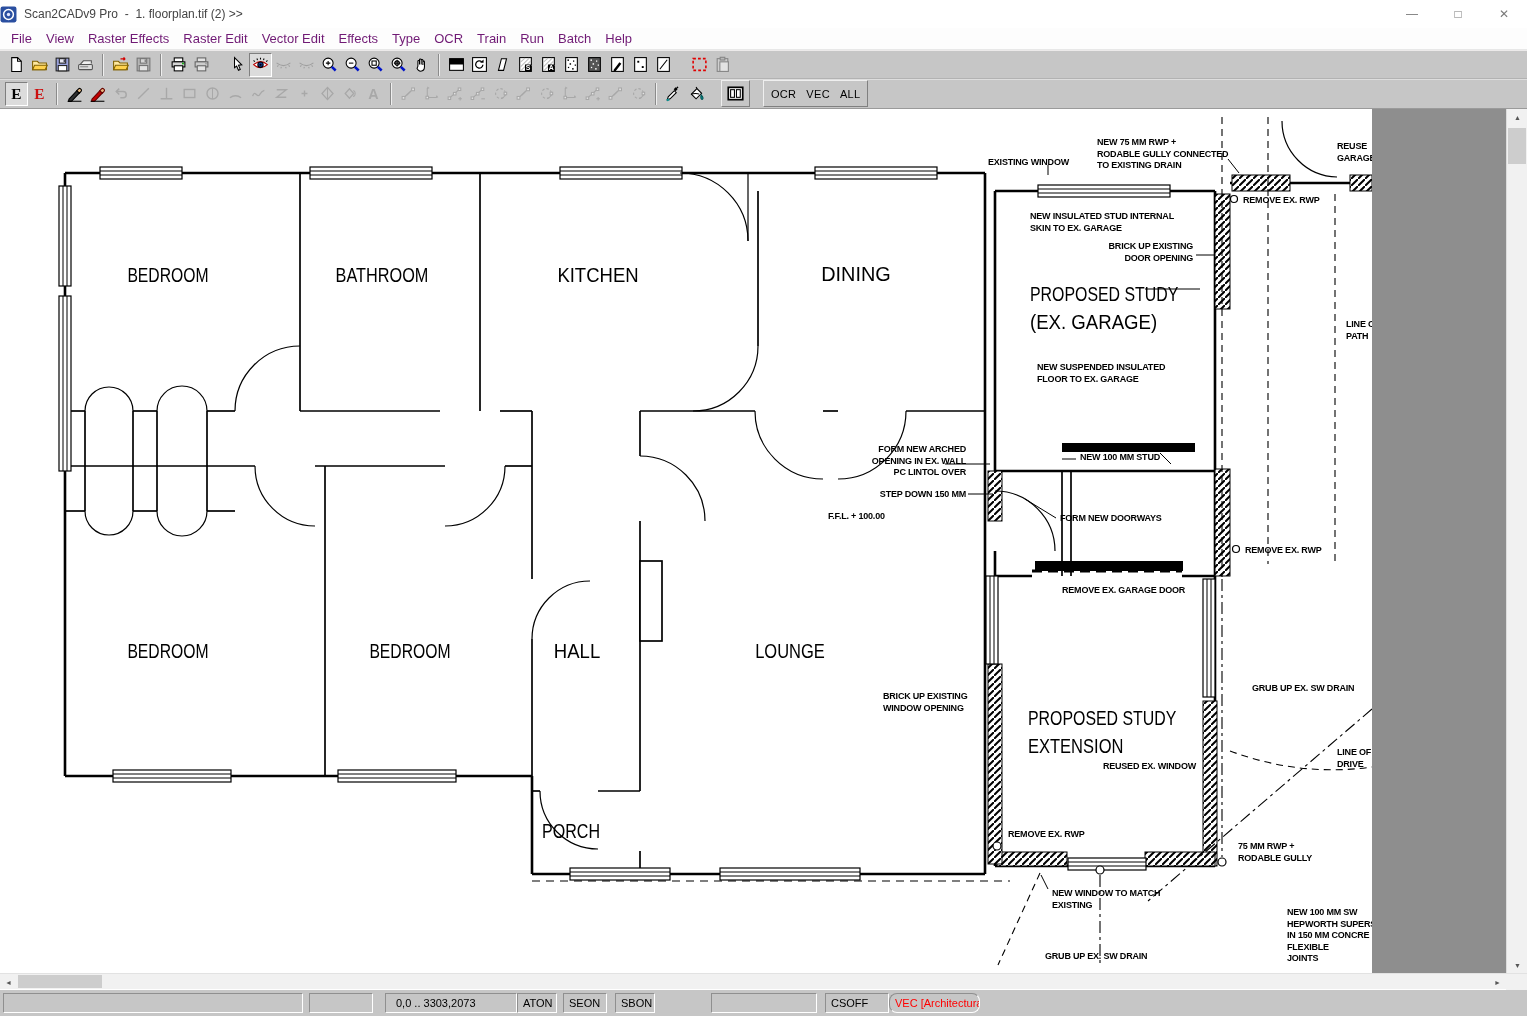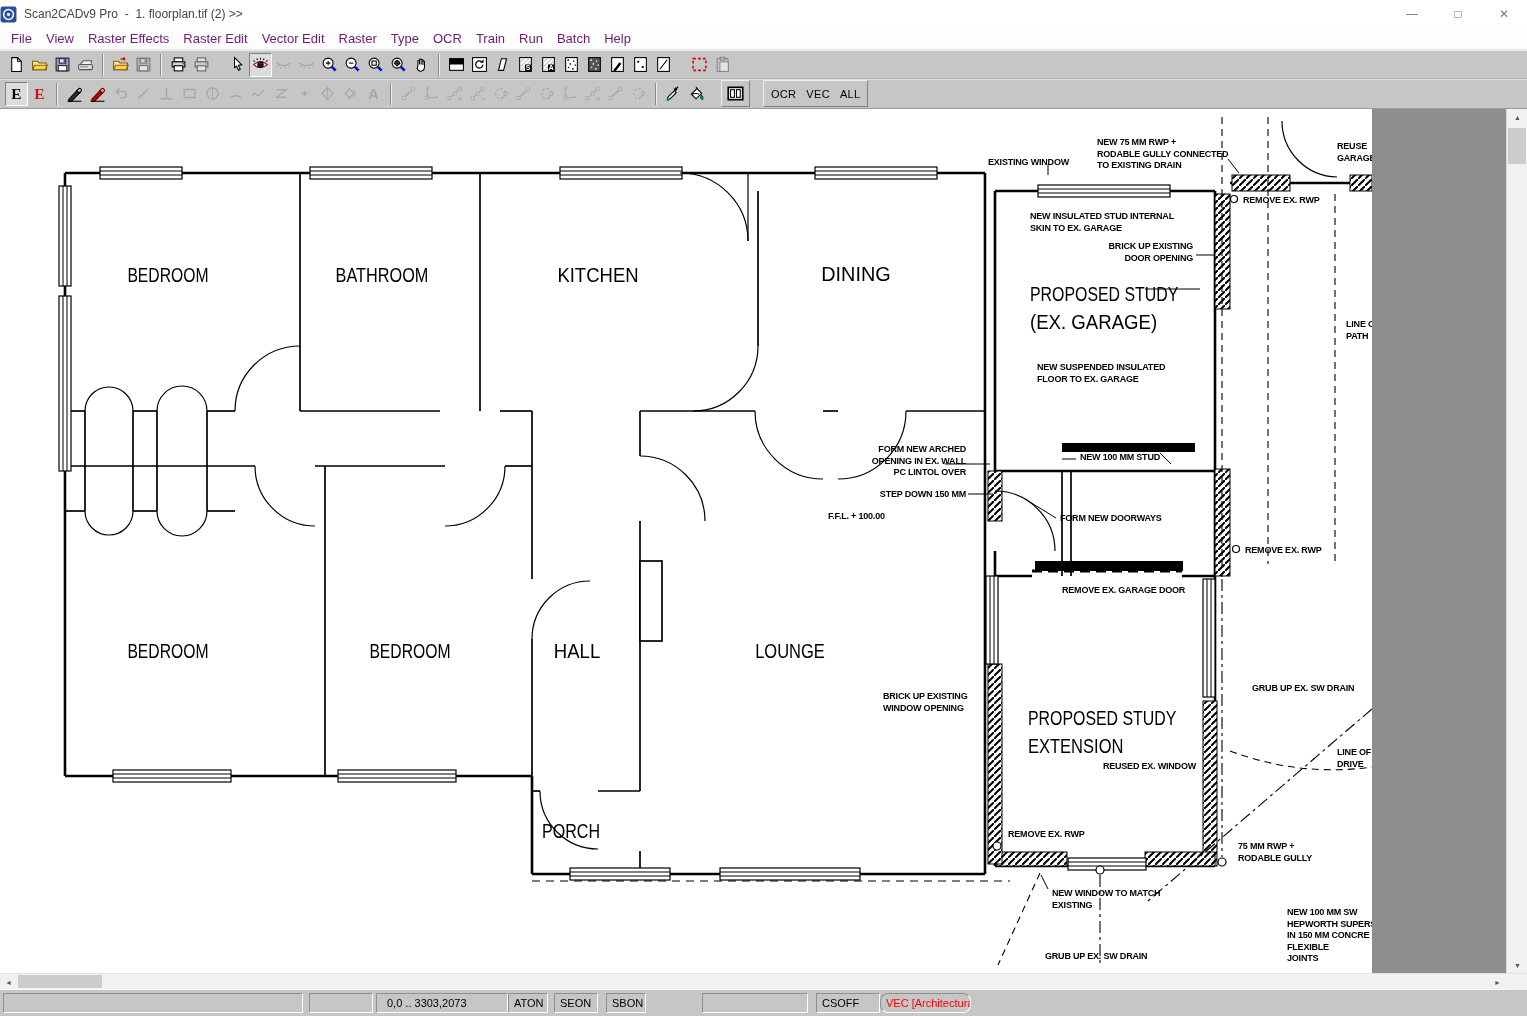--- a/index.html
+++ b/index.html
@@ -80,21 +80,21 @@
       <div class="win-btn">✕</div>
     </div>
 </div>
 
 <div class="menubar" id="menubar">
     <span class="menu-item">File</span>
     <span class="menu-item">View</span>
     <span class="menu-item">Raster Effects</span>
     <span class="menu-item">Raster Edit</span>
     <span class="menu-item">Vector Edit</span>
-    <span class="menu-item">Raster</span>
+    <span class="menu-item">Effects</span>
     <span class="menu-item">Type</span>
     <span class="menu-item">OCR</span>
     <span class="menu-item">Train</span>
     <span class="menu-item">Run</span>
     <span class="menu-item">Batch</span>
     <span class="menu-item">Help</span>
   </div>
 
 <div class="toolbar" id="toolbar1">
     <div class="tbtn">
@@ -786,20 +786,20 @@
   <div class="hthumb"></div>
   <div class="hs-arrow" style="right:21px;">
       <span>►</span>
     </div>
   <div class="hs-corner"></div>
 </div>
 
 <div class="statusbar" id="statusbar">
     <div class="sfield" style="width: 300px; margin-left: 3px;"></div>
     <div class="sfield" style="width: 64px; margin-left: 6px;"></div>
-    <div class="sfield" style="width: 132px; margin-left: 3px; padding-left: 10px;">0,0 .. 3303,2073</div>
+    <div class="sfield" style="width: 132px; margin-left: 12px; padding-left: 10px;">0,0 .. 3303,2073</div>
     <div class="sfield" style="width: 40px; ">ATON</div>
     <div class="sfield" style="width: 44px; margin-left: 6px;">SEON</div>
     <div class="sfield" style="width: 40px; margin-left: 8px;">SBON</div>
     <div class="sfield" style="width: 106px; margin-left: 56px;"></div>
     <div class="sfield" style="width: 64px; margin-left: 8px;">CSOFF</div>
     <div class="sfield" style="width: 91px; color: rgb(255, 0, 0); border-radius: 8px;">VEC [Architectural]</div>
   </div>
 
 </body></html>

